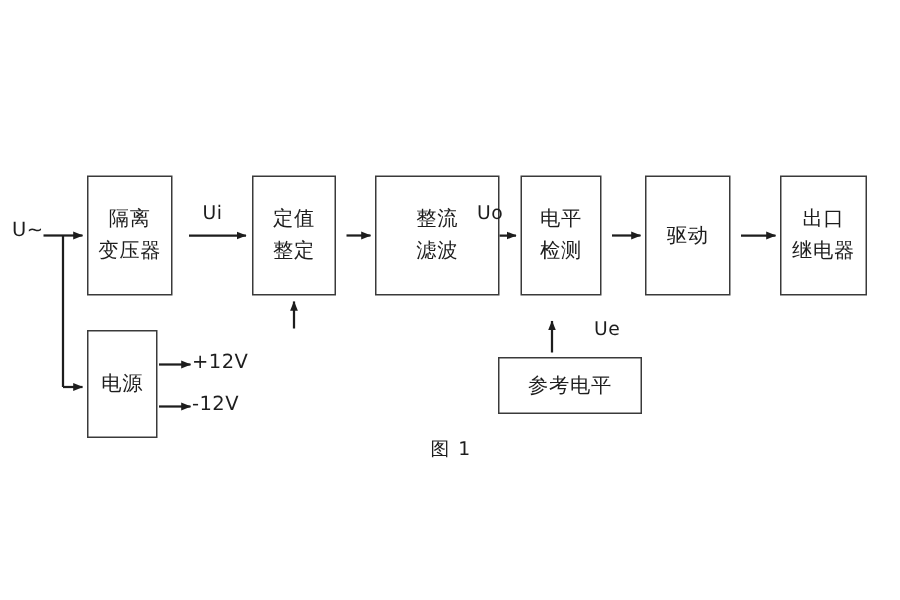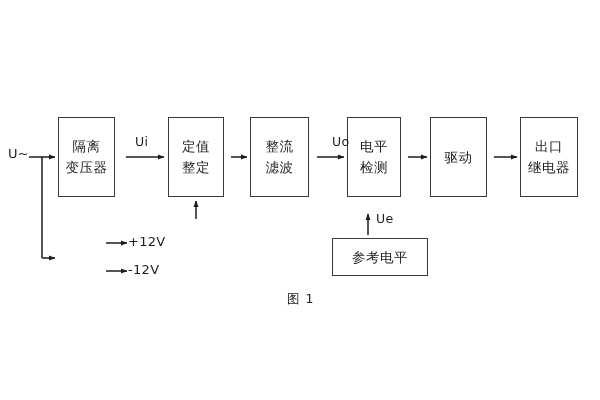--- a/index.html
+++ b/index.html
@@ -91,52 +91,55 @@
   <div class="box" style="left:58px; top:117px; width:57px; height:80px;justify-content:center;">
     <span class="ln">隔离</span>
     <span class="ln">变压器</span>
   </div>
 
   <div class="box" style="left:168px; top:117px; width:56px; height:80px;align-items:center;">
     <span class="ln">定值</span>
     <span class="ln">整定</span>
   </div>
 
-  <div class="box" style="left:250px; top:117px; width:59px; height:80px;">
+  <div class="box" style="left:250px; top:117px; width:83px; height:80px;">
     <span class="ln">整流</span>
     <span class="ln">滤波</span>
   </div>
 
   <div class="box" style="left:347px; top:117px; width:54px; height:80px;">
     <span class="ln">电平</span>
     <span class="ln">检测</span>
   </div>
 
   <div class="box" style="left:430px; top:117px; width:57px; height:80px;">
     <span class="ln">驱动</span>
   </div>
 
   <div class="box" style="left:520px; top:117px; width:58px; height:80px;">
     <span class="ln">出口</span>
     <span class="ln">继电器</span>
   </div>
 
+  <div class="box" style="left:58px; top:220px; width:47px; height:72px;">
+    <span class="ln">电源</span>
+  </div>
 
 
   <div class="box" style="left:332px; top:238px; width:96px; height:38px;">
     <span class="ln">参考电平</span>
   </div>
 
   <div class="lbl" style="left:8px; top:146px;">U~</div>
 
   <div class="lbl lbl-sig" style="left:135px; top:134px;">Ui</div>
 
-  <div class="lbl lbl-sig" style="left:318px; top:134px;margin-left:14px;">Uo</div>
+  <div class="lbl lbl-sig" style="left:318px; top:134px;">Uo</div>
 
-  <div class="lbl lbl-sig" style="left:376px; top:211px;">Ue</div>
+  <div class="lbl lbl-sig" style="left:396px; top:211px;">Ue</div>
 
   <div class="lbl" style="left:128px; top:234px;">+12V</div>
 
   <div class="lbl" style="left:128px; top:262px;">-12V</div>
 
   <div class="caption" style="left:287px; top:291px;text-align:right;">图 1</div>
 
 </div>
 
 </body></html>

